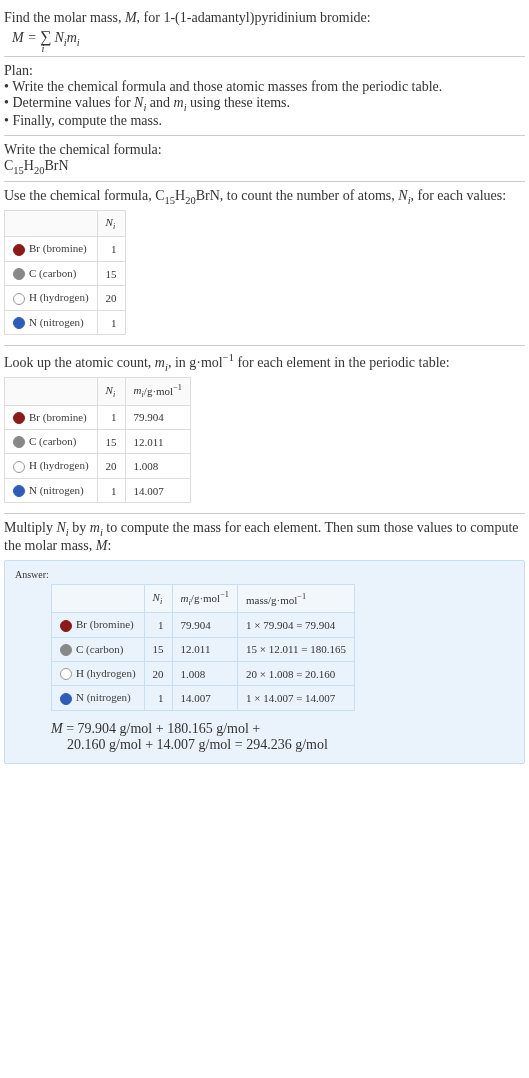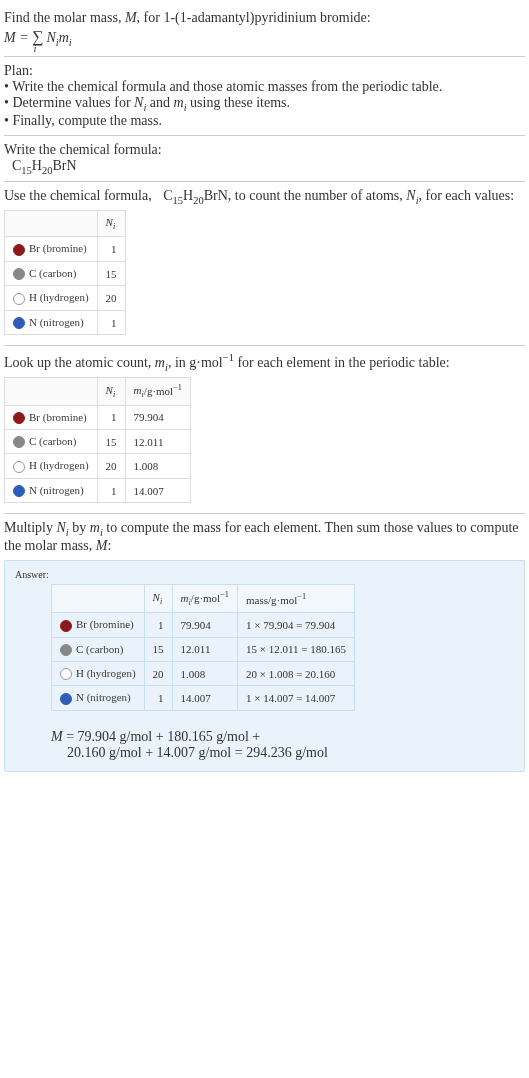--- a/index.html
+++ b/index.html
@@ -14,32 +14,31 @@
     .section {
       border-bottom: 1px solid #ccc;
       padding: 6px 0;
     }
     .section:last-of-type {
       border-bottom: none;
     }
     .formula {
       font-family: 'Times New Roman', serif;
       font-style: italic;
-      margin: 2px 0;
+      margin: 2px 8px;
     }
     sub {
       font-size: 0.75em;
       font-style: italic;
     }
     sup {
       font-size: 0.75em;
     }
     .chem {
       font-style: normal;
-      margin-left: 8px;
     }
     table {
       border-collapse: collapse;
       margin: 4px 0;
       font-size: 11px;
     }
     th, td {
       border: 1px solid #ddd;
       padding: 5px 8px;
       text-align: left;
@@ -81,21 +80,21 @@
     .answer-inner table th, .answer-inner table td {
       border-color: #c8dff3;
     }
     .answer-inner table th {
       background: #f2f7fc;
     }
     .muted {
       color: #404040;
     }
     .final-eq {
-      margin-top: 18px;
+      margin-top: 10px;
       font-family: 'Times New Roman', serif;
     }
     .indent {
       padding-left: 16px;
     }
   </style>
 </head>
 <body>
 
 <div class="section">

